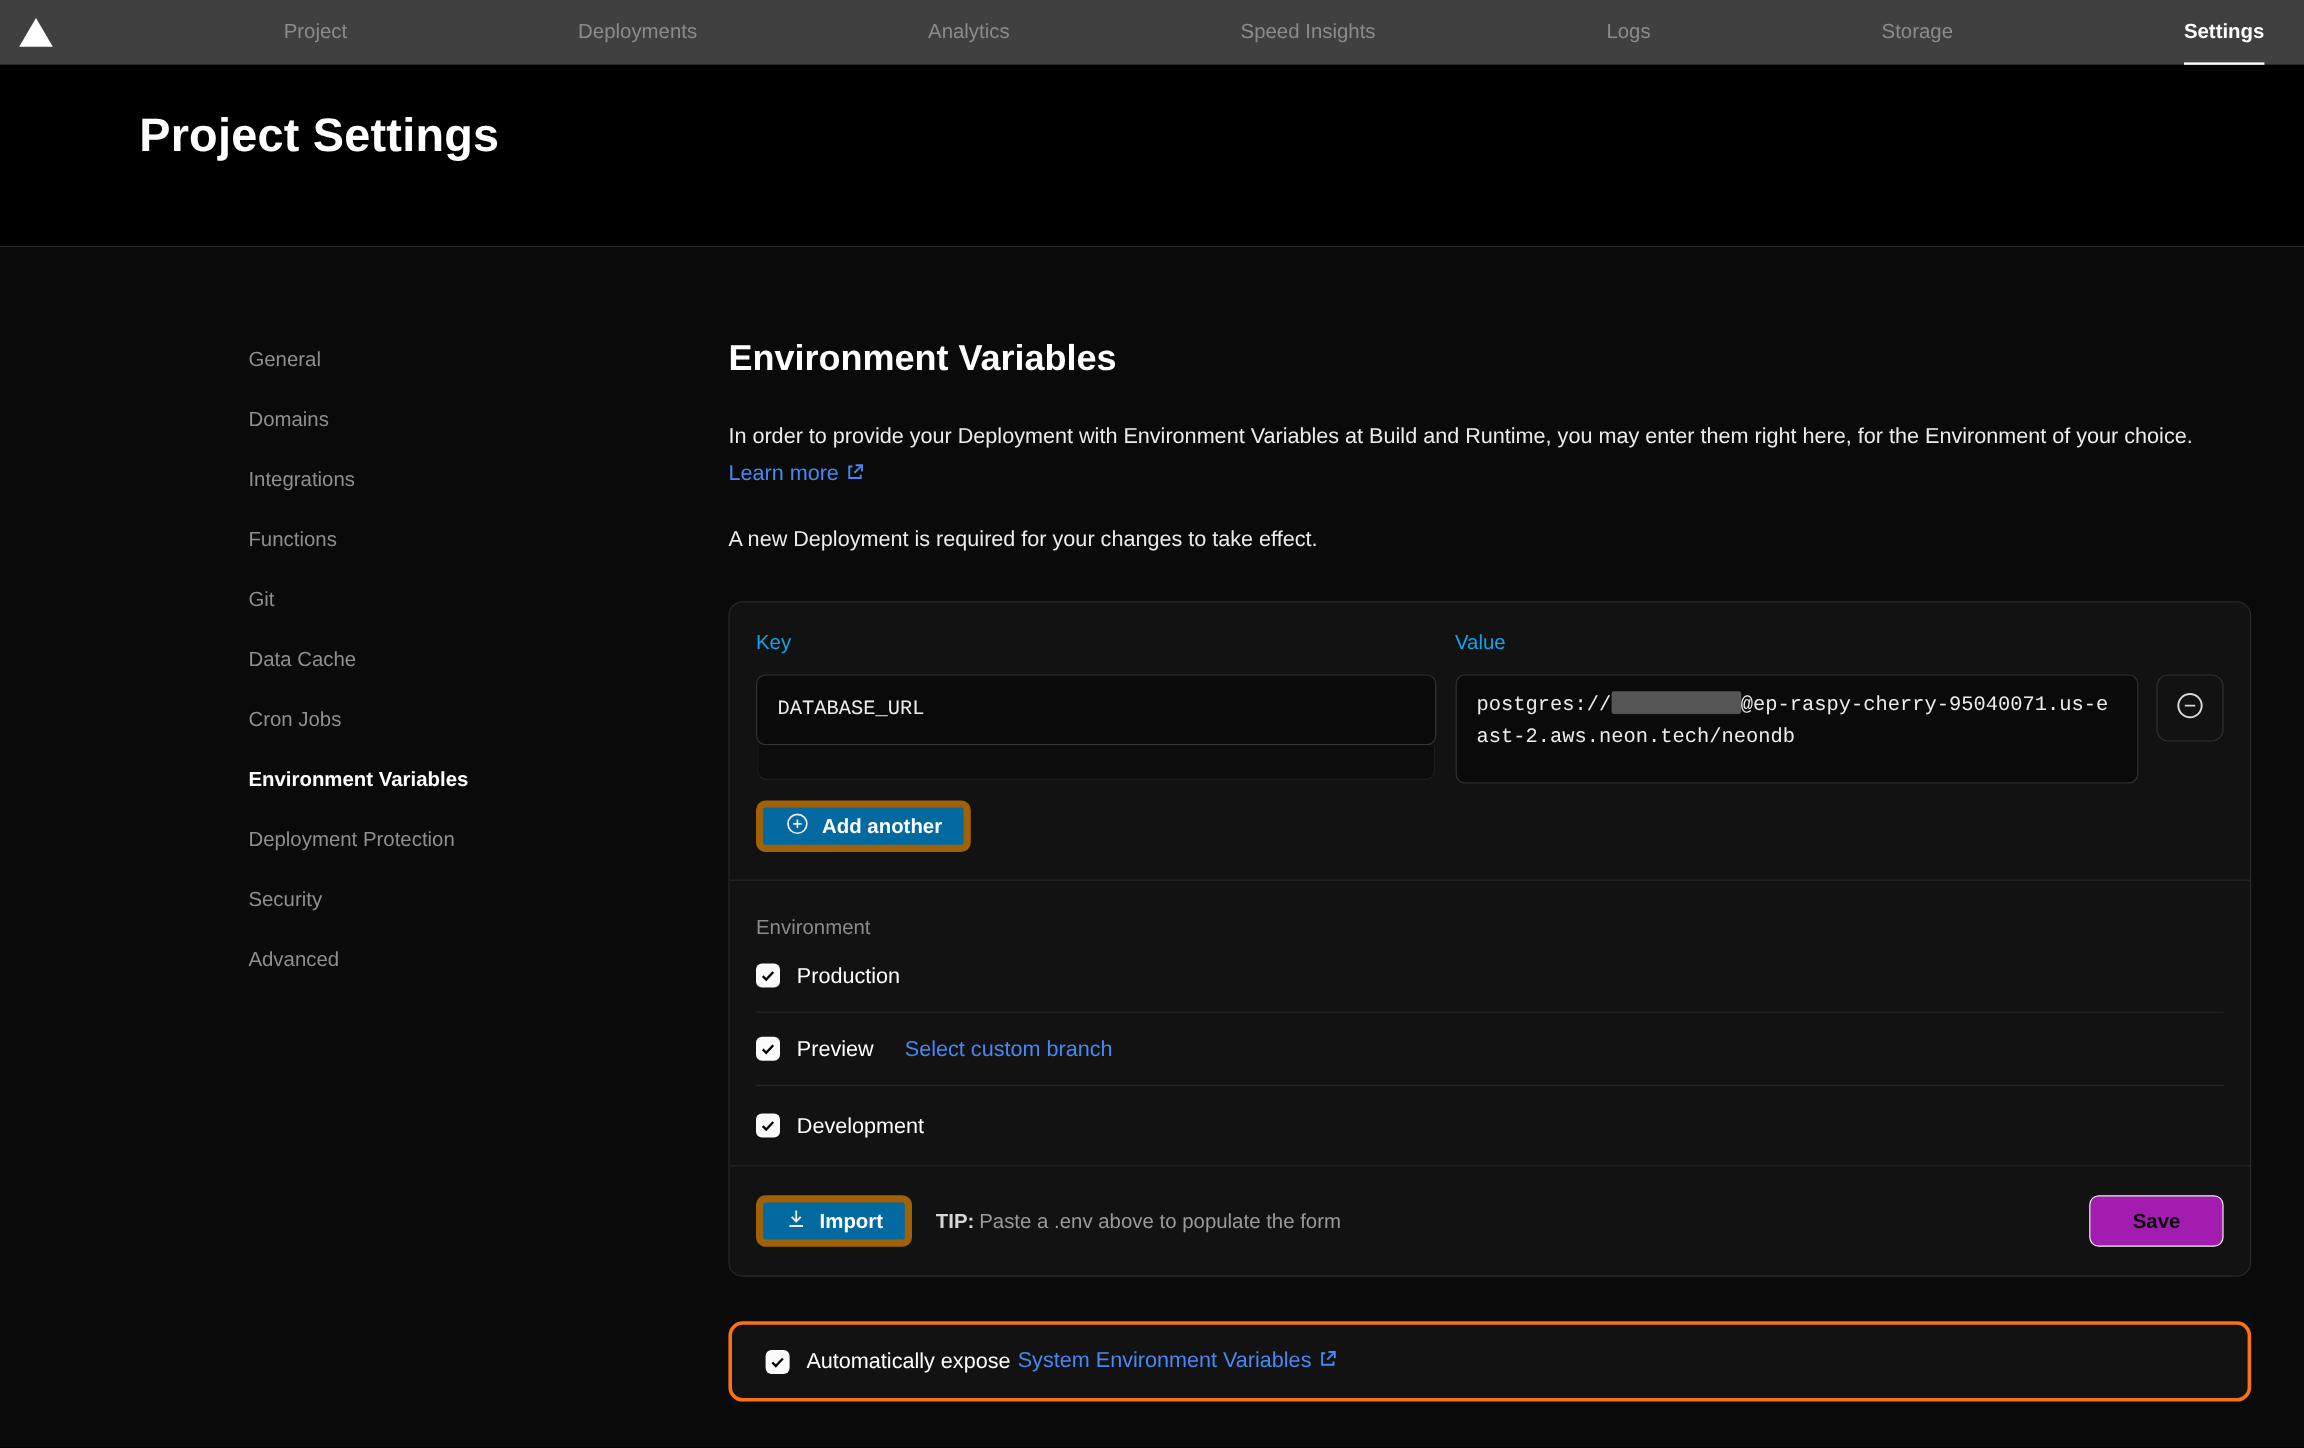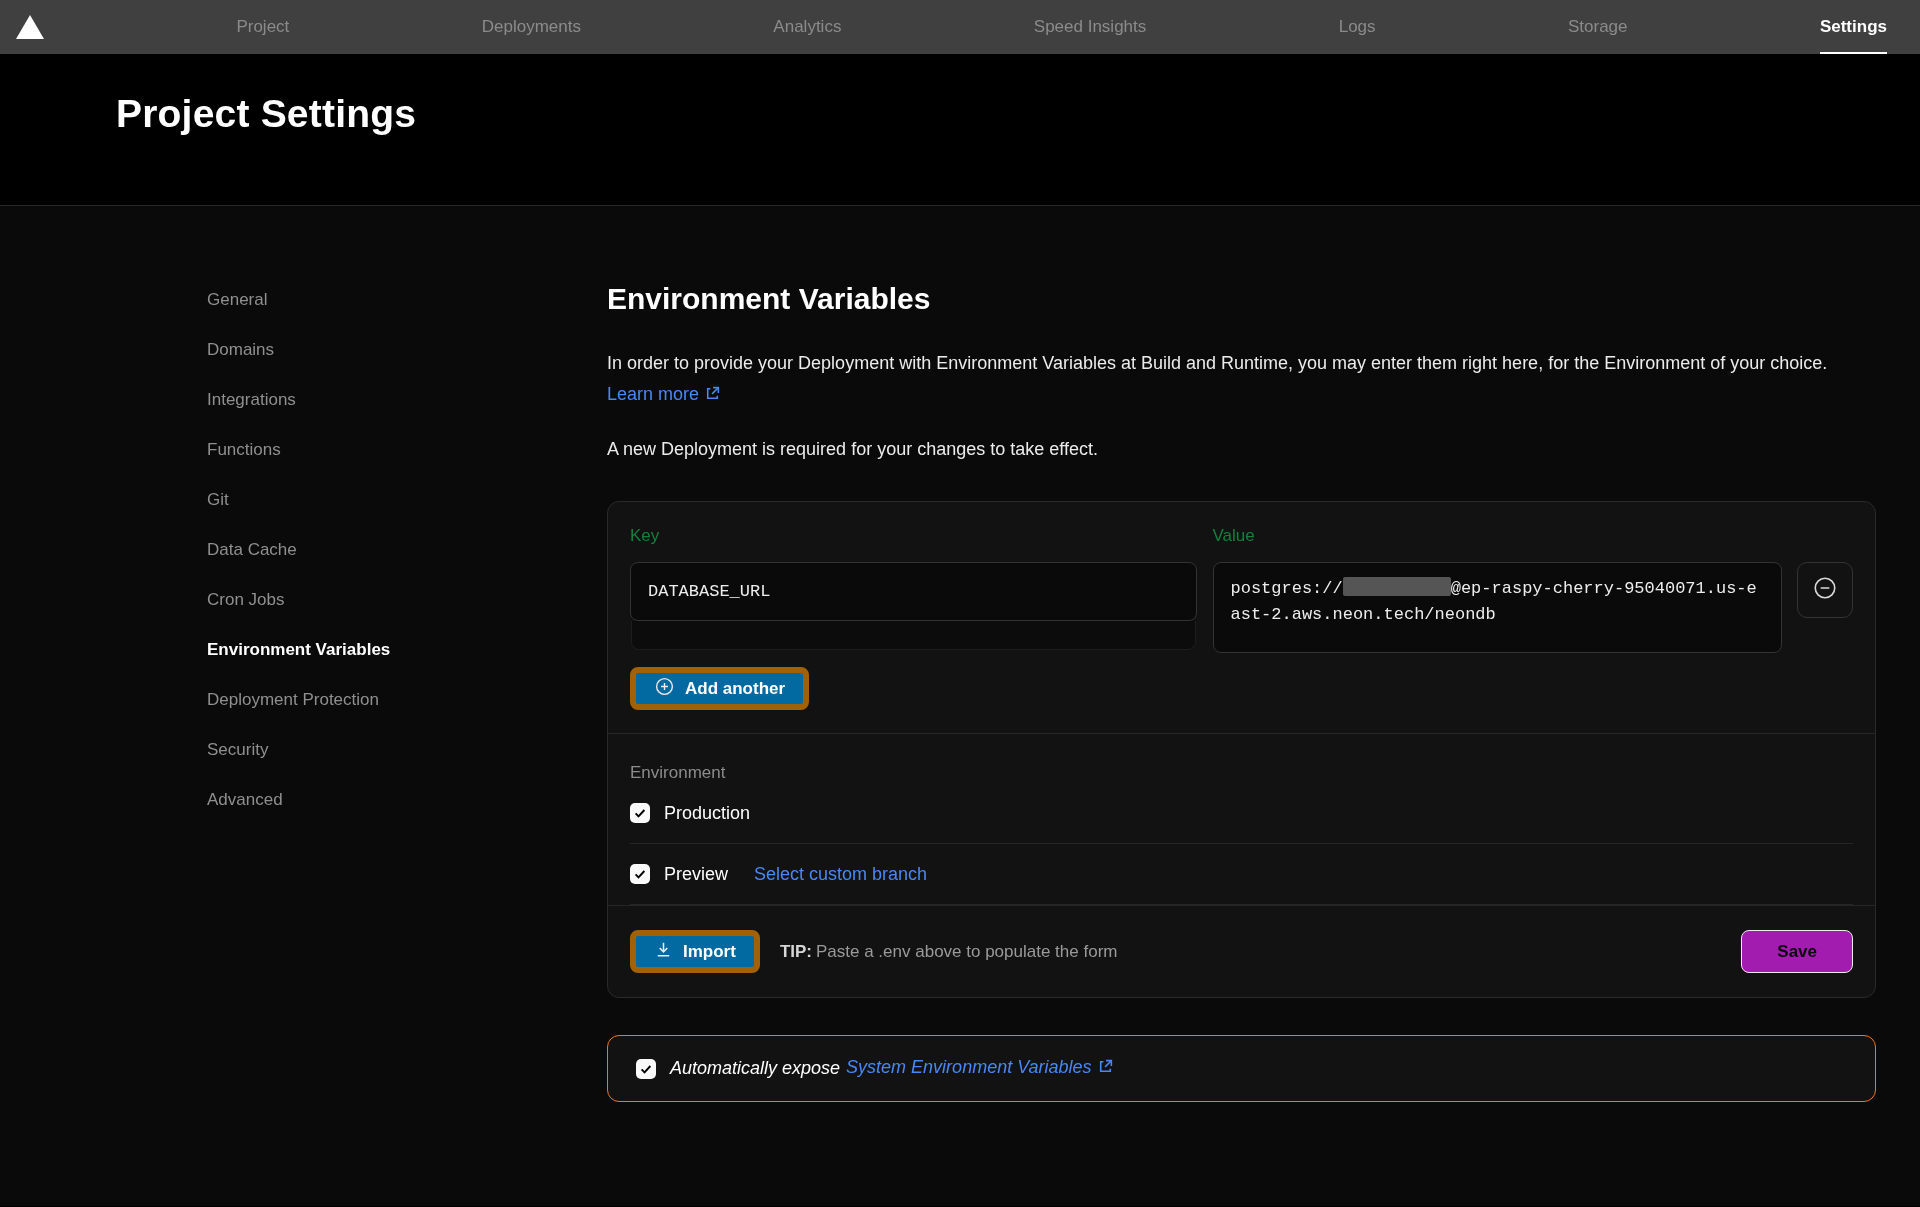--- a/index.html
+++ b/index.html
@@ -26,21 +26,21 @@
   .main h2 { color:#fff; font-size:30px; font-weight:700; line-height:32px; }
   .intro { margin-top:33px; font-size:18px; line-height:31px; color:#ececec; max-width:1269px; }
   .link { color:#4788f5; cursor:pointer; text-decoration:none; }
   .ext-icon { display:inline-block; vertical-align:-2px; margin-left:5px; }
   .note { margin-top:27px; font-size:18px; color:#ececec; }
 
   
   .card { margin-top:41px; width:1269px; background:#121212; border:1px solid #2a2a2a; border-radius:12px; overflow:hidden; }
   .card-top { padding:24px 22px 23px 22px; }
   .fields-row { display:flex; }
-  .field-label { font-size:17px; color:#15803d; margin-bottom:16px; }
+  .field-label { font-size:17px; color:#0ea5e9; margin-bottom:16px; }
   .col-key { width:567px; margin-right:16px; }
   .col-value { width:570px; margin-right:15px; }
   .key-input { height:59px; background:#0a0a0a; border:1px solid #333; border-radius:8px; display:flex; align-items:center; padding:0 17px; font-family:"Liberation Mono", monospace; font-size:17px; color:#ededed; }
   .key-suggest { height:29px; background:#0c0c0c; border:1px solid #1d1d1d; border-top:none; border-radius:0 0 8px 8px; margin:0 1px; }
   .value-box { height:91px; background:#0a0a0a; border:1px solid #333; border-radius:8px; padding:13px 17px; font-family:"Liberation Mono", monospace; font-size:17px; line-height:26px; color:#ededed; word-break:break-all; }
   .redacted { display:inline-block; width:108px; height:19px; background:#555; border-radius:2px; vertical-align:-3px; }
   .col-remove { display:flex; flex-direction:column; }
   .remove-spacer { height:36px; }
   .icon-btn { width:56px; height:56px; border:1px solid #333; border-radius:10px; background:transparent; display:flex; align-items:center; justify-content:center; cursor:pointer; }
 
@@ -57,21 +57,21 @@
   .checkbox { width:20px; height:20px; background:#fafafa; border-radius:5px; display:flex; align-items:center; justify-content:center; cursor:pointer; flex:none; }
   .env-name { margin-left:14px; font-size:18px; color:#fff; }
   .branch-link { margin-left:26px; font-size:18px; }
 
   .card-footer { border-top:1px solid #262626; height:92px; display:flex; align-items:center; padding:0 22px; }
   .tip { margin-left:20px; font-size:17px; color:#9a9a9a; }
   .tip b { color:#d6d6d6; font-weight:700; margin-right:4px; }
   .save-btn { margin-left:auto; background:#a21caf; border:1px solid #ededed; color:#0a0a0a; padding:0 35px; }
 
   
-  .expose-card { margin-top:37px; width:1269px; height:67px; background:#121212; border:1px solid #f97316; border-radius:12px; display:flex; align-items:center; padding:0 28px; font-size:18px; color:#fff;font-style:italic; }
+  .expose-card { margin-top:37px; width:1269px; height:67px; background:#121212; border:3px solid #f97316; border-radius:12px; display:flex; align-items:center; padding:0 28px; font-size:18px; color:#fff; }
   .expose-text { margin:0 6px 0 14px; }
 </style>
 </head>
 <body>
 
 <div class="topnav">
   <div class="logo-wrap">
       <div class="logo-triangle"></div>
     </div>
   <div class="nav-item">Project</div>
@@ -168,20 +168,30 @@
           <div class="checkbox">
               <svg width="14" height="14" viewBox="0 0 16 16">
                 <path d="M3 8.5 6.3 11.8 13 4.6" fill="none" stroke="#000" stroke-width="2.2"></path>
               </svg>
             </div>
           <div class="env-name">Preview</div>
           <a class="link branch-link">Select custom branch</a>
         </div>
       </div>
       <div class="hr-inset"></div>
+      <div class="env-section" style="padding-top:0;">
+        <div class="env-row last">
+          <div class="checkbox">
+              <svg width="14" height="14" viewBox="0 0 16 16">
+                <path d="M3 8.5 6.3 11.8 13 4.6" fill="none" stroke="#000" stroke-width="2.2"></path>
+              </svg>
+            </div>
+          <div class="env-name">Development</div>
+        </div>
+      </div>
 
       <div class="card-footer">
         <div class="btn">
           <span><svg width="19" height="19" viewBox="0 0 20 20">
                 <path d="M10 3v9" fill="none" stroke="#ededed" stroke-width="1.6"></path>
                 <path d="M6 8.5 10 12.5 14 8.5" fill="none" stroke="#ededed" stroke-width="1.6"></path>
                 <path d="M4 16.5h12" fill="none" stroke="#ededed" stroke-width="1.6"></path>
               </svg></span>
           <span>Import</span>
         </div>

